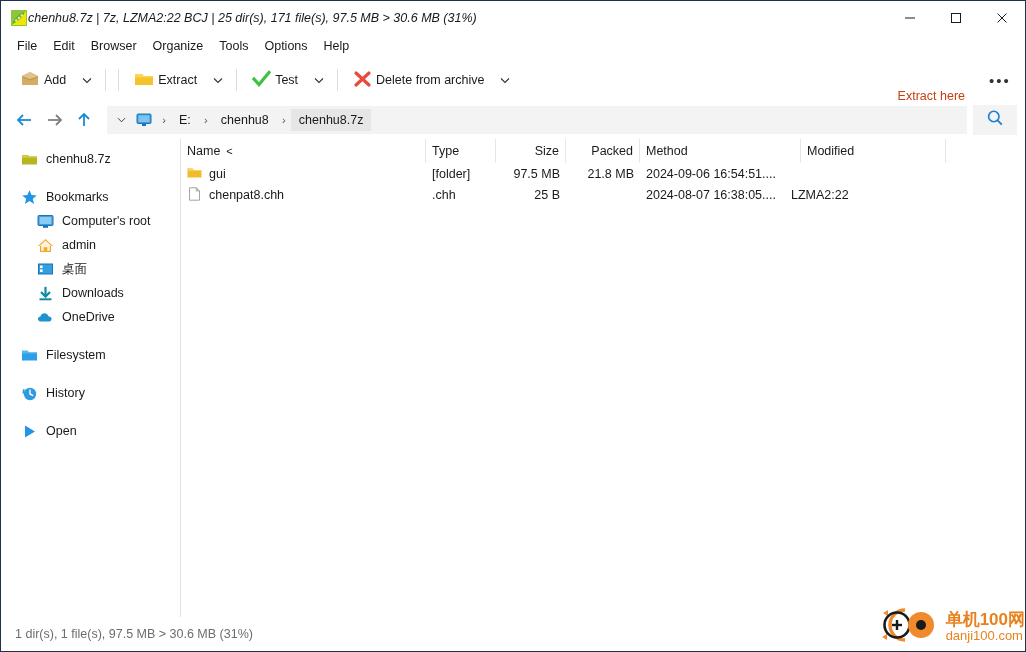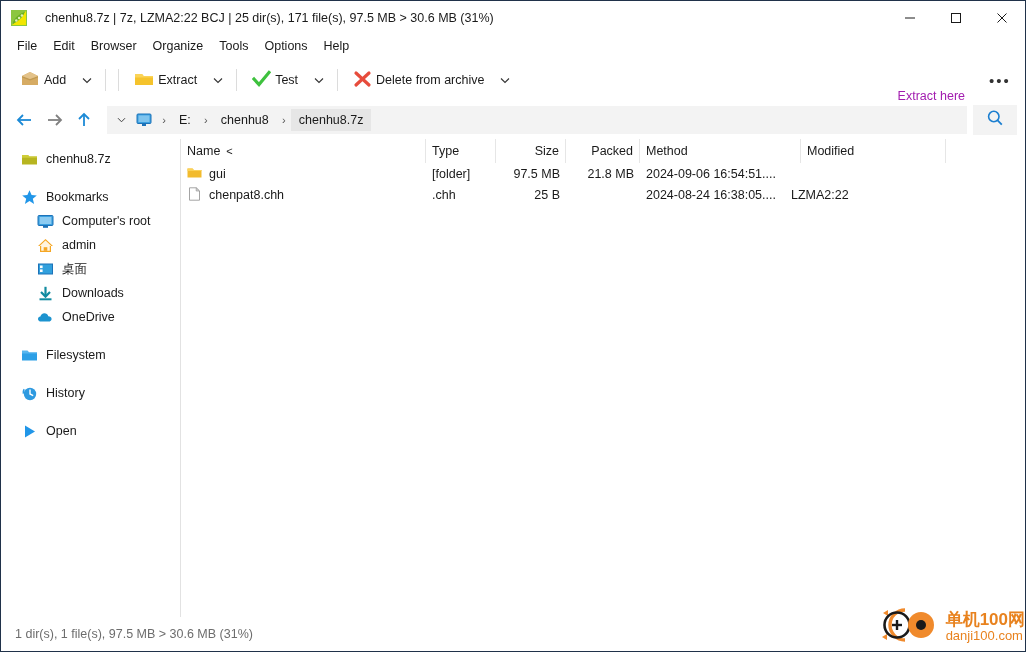--- a/index.html
+++ b/index.html
@@ -20,21 +20,21 @@
   
   .titlebar {
     height: 33px; flex: 0 0 33px;
     display: flex; align-items: center;
     background: #ffffff;
     padding-left: 9px;
   }
   .app-icon { width: 18px; height: 18px; position: relative; flex: 0 0 18px; }
   .title-text {
     font-size: 12.5px; color: #1a1a1a;
-    margin-left: 17px; white-space: nowrap;
+    margin-left: 0; white-space: nowrap; font-style: italic;
   }
   .wincontrols { margin-left: auto; display: flex; height: 33px; }
   .wc {
     width: 46px; height: 33px;
     display: flex; align-items: center; justify-content: center;
     color: #1a1a1a;
   }
 
   
   .menubar {
@@ -59,21 +59,21 @@
     height: 32px; padding: 0 9px;
     font-size: 12.5px; color: #1a1a1a; white-space: nowrap;
   }
   .tb-caret {
     width: 24px; height: 32px;
     display: flex; align-items: center; justify-content: center;
   }
   .tb-sep { width: 1px; height: 22px; background: #dcdcdc; margin: 0 6px; }
   .tb-right { margin-left: auto; display: flex; align-items: center; padding-right: 10px; }
   .tb-link {
-    font-size: 12.5px; color: #a21caf; padding: 0 8px; white-space: nowrap; margin-top: 32px;
+    font-size: 12.5px; color: #c2410c; padding: 0 8px; white-space: nowrap; margin-top: 32px;
   }
   .tb-more {
     width: 30px; height: 32px; margin-left: 12px;
     display: flex; align-items: center; justify-content: center;
     letter-spacing: 2px; color: #333; font-size: 15px;
   }
 
   
   .addrbar {
     height: 36px; flex: 0 0 36px;
@@ -505,21 +505,21 @@
               <svg width="15" height="14" viewBox="0 0 15 14">
                 <path d="M2.5 0.8 L9.2 0.8 L12.5 4 L12.5 13.2 L2.5 13.2 Z" fill="#ffffff" stroke="#9a9a9a" stroke-width="0.9"></path>
                 <path d="M9.2 0.8 L12.5 4 L9.2 4 Z" fill="#d8d8d8" stroke="#9a9a9a" stroke-width="0.7"></path>
               </svg>
             </span>
             <span>chenpat8.chh</span>
           </div>
           <div class="fcell" style="width:70px">.chh</div>
           <div class="fcell r" style="width:70px">25 B</div>
           <div class="fcell r" style="width:74px"></div>
-          <div class="fcell" style="width:145px">2024-08-24 16:38:05....</div>
+          <div class="fcell" style="width:145px">2024-08-07 16:38:05....</div>
           <div class="fcell" style="width:161px">LZMA2:22</div>
         </div>
 
       </div>
     </div>
   </div>
 
   <div class="statusbar">
     <span>1 dir(s), 1 file(s), 97.5 MB &gt; 30.6 MB (31%)</span>
 

